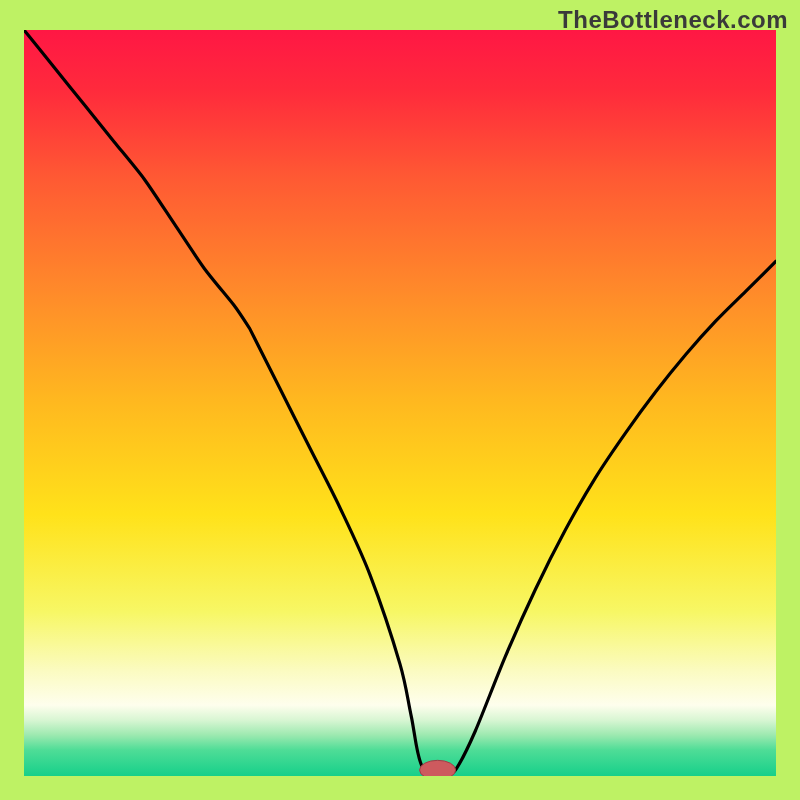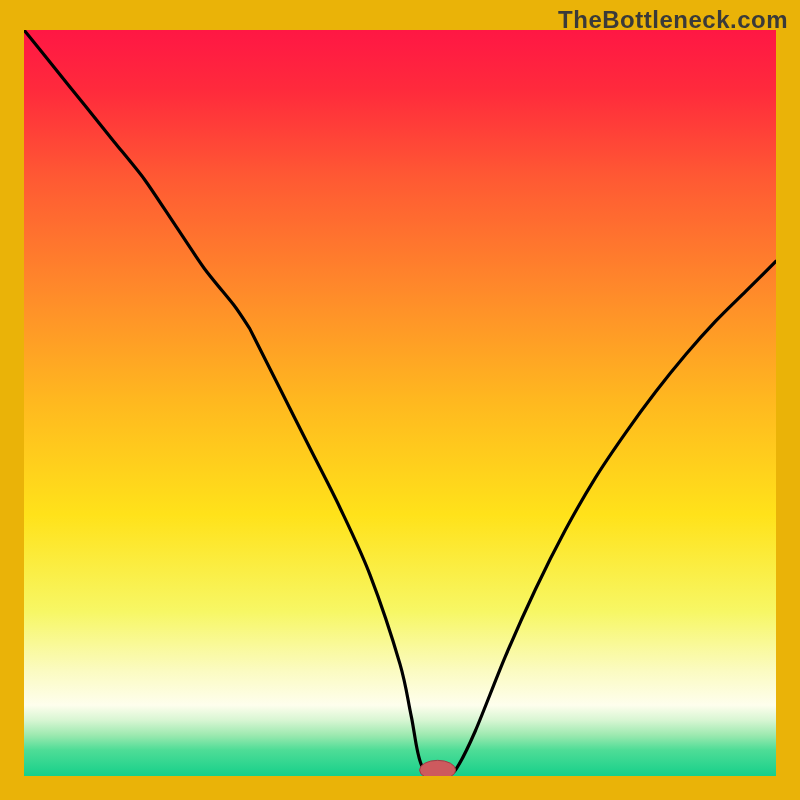--- a/index.html
+++ b/index.html
@@ -8,21 +8,21 @@
     width: 800px;
     height: 800px;
     background: #000;
     font-family: Arial, Helvetica, sans-serif;
     overflow: hidden;
   }
   .stage {
     position: relative;
     width: 800px;
     height: 800px;
-    background: #eab308;
+    background: #bef264;
   }
   .watermark {
     position: absolute;
     top: 6px;
     right: 12px;
     color: #3a3a3a;
     font-size: 24px;
     font-weight: 600;
     letter-spacing: 0.5px;
     user-select: none;

